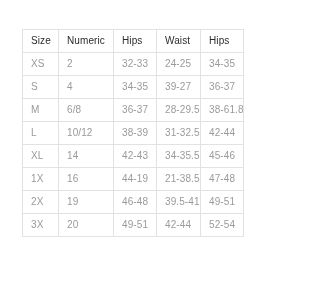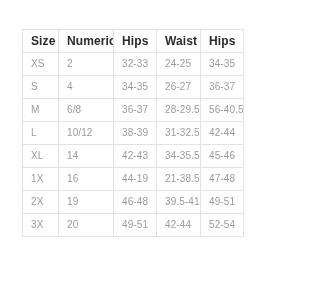--- a/index.html
+++ b/index.html
@@ -35,22 +35,22 @@
     font-size: 10px;
     font-weight: normal;
     color: #9a9a9a;
     letter-spacing: 0.1px;
     line-height: 1;
     white-space: nowrap;
     overflow: hidden;
   }
   table.size-chart thead th {
     color: #2b2b2b;
-    font-weight: bold;
-    font-size: 12px;
+    font-weight: normal;
+    font-size: 10px;
   }
   col.c-size    { width: 36px; }
   col.c-numeric { width: 55px; }
   col.c-bust    { width: 43px; }
   col.c-waist   { width: 44px; }
   col.c-hips    { width: 43px; }
 </style>
 </head>
 <body>
 
@@ -77,29 +77,29 @@
         <td>XS</td>
         <td>2</td>
         <td>32-33</td>
         <td>24-25</td>
         <td>34-35</td>
       </tr>
       <tr>
         <td>S</td>
         <td>4</td>
         <td>34-35</td>
-        <td>26-27</td>
+        <td>39-27</td>
         <td>36-37</td>
       </tr>
       <tr>
         <td>M</td>
         <td>6/8</td>
         <td>36-37</td>
         <td>28-29.5</td>
-        <td>56-40.5</td>
+        <td>38-61.8</td>
       </tr>
       <tr>
         <td>L</td>
         <td>10/12</td>
         <td>38-39</td>
         <td>31-32.5</td>
         <td>42-44</td>
       </tr>
       <tr>
         <td>XL</td>

